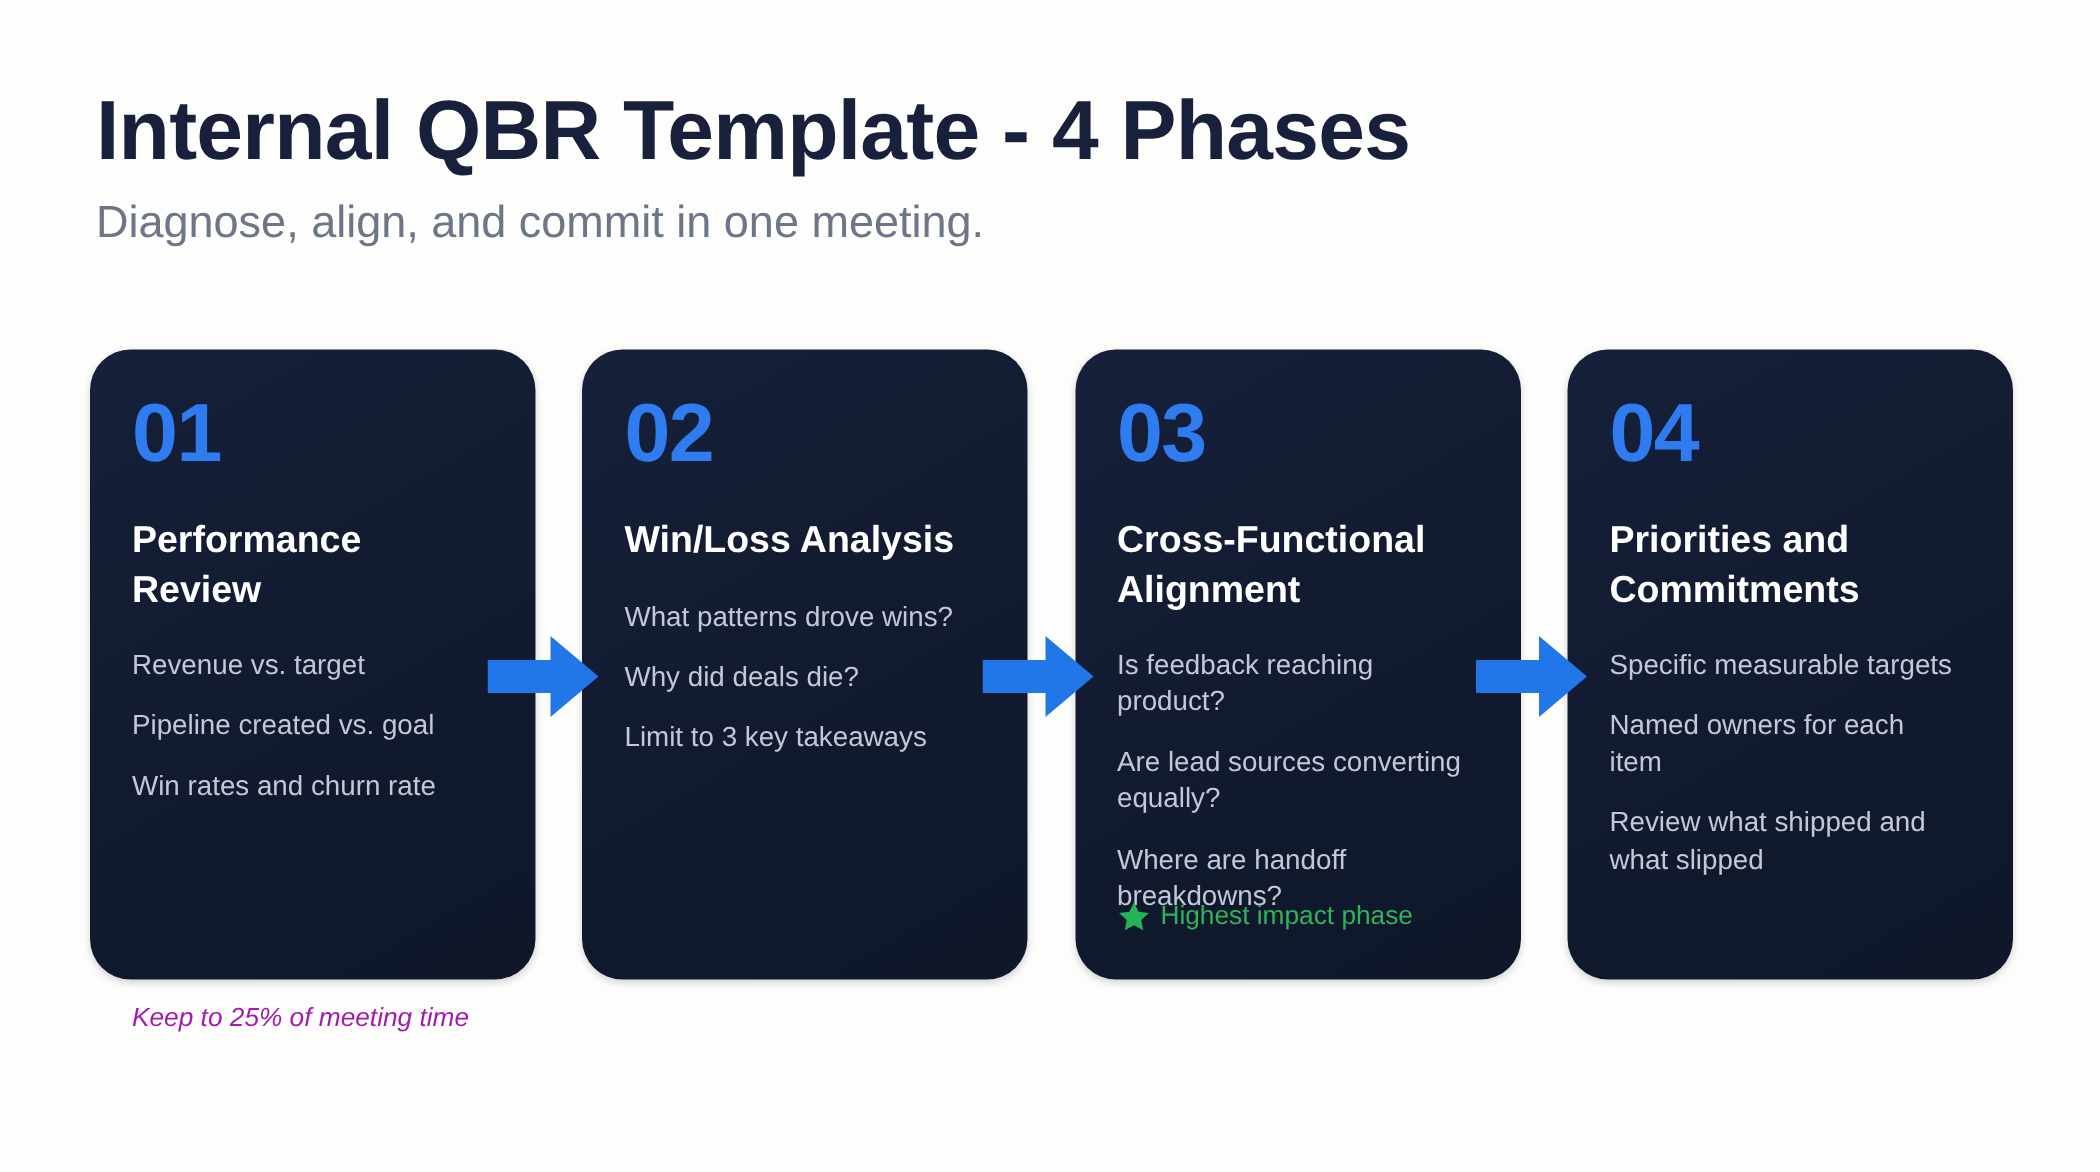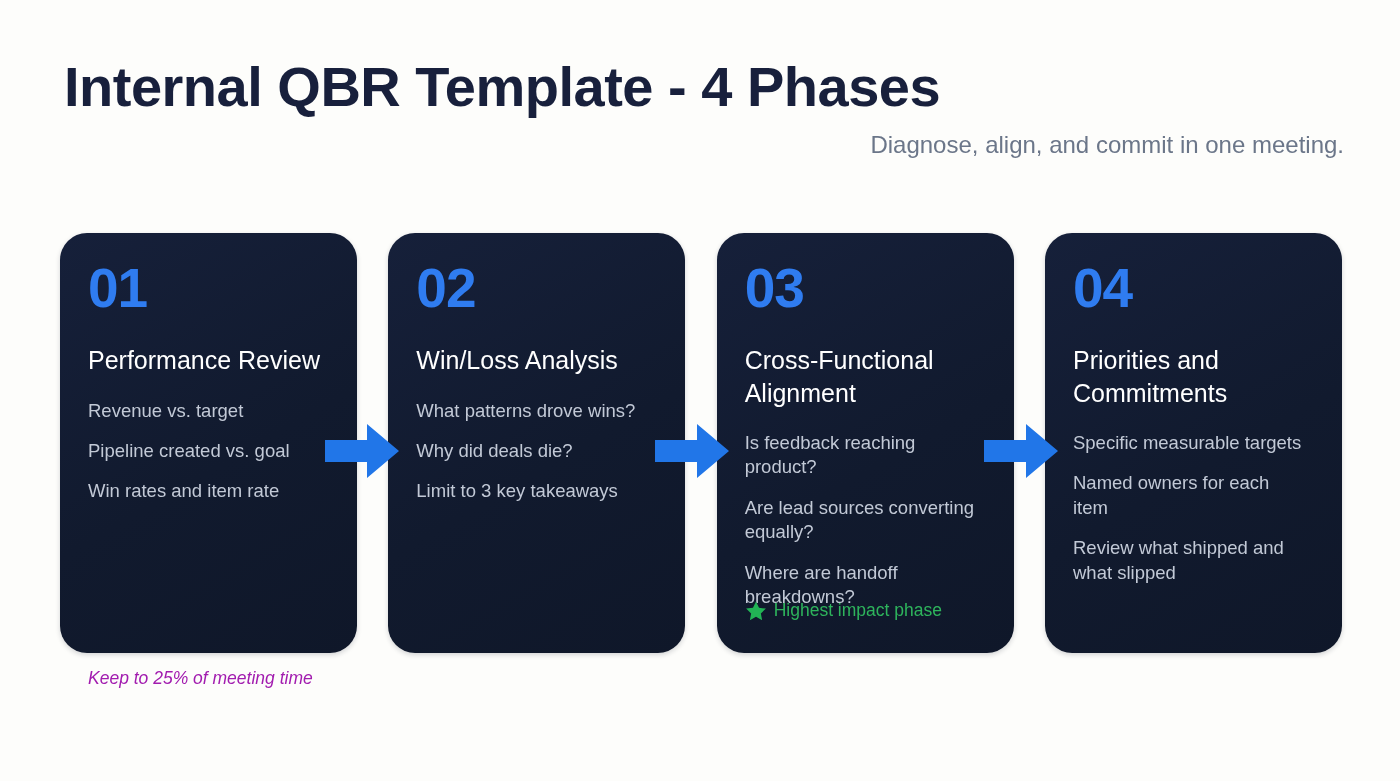--- a/index.html
+++ b/index.html
@@ -28,27 +28,26 @@
   .title {
     font-size: 56px;
     font-weight: bold;
     color: #18203c;
     letter-spacing: -0.5px;
     line-height: 1.12;
     margin: 0;
     white-space: nowrap;
   }
   .subtitle {
-    font-size: 24px;
+    font-size: 30px;
     font-weight: normal;
     color: #6b7689;
     line-height: 1.2;
     margin: 12px 0 0 0;
     white-space: nowrap;
-    text-align: right;
   }
 
   .cards {
     position: absolute;
     left: 60px;
     top: 233px;
     width: 1282px;
     height: 420px;
     display: flex;
     flex-direction: row;
@@ -69,21 +68,21 @@
     font-size: 55px;
     font-weight: bold;
     color: #2f7cf0;
     line-height: 1;
     letter-spacing: -1px;
     margin: 0 0 0 0;
     padding-top: 2px;
   }
   .card-title {
     font-size: 25px;
-    font-weight: normal;
+    font-weight: bold;
     color: #ffffff;
     line-height: 1.3;
     margin: 28px 0 0 0;
     max-width: 240px;
   }
   .bullets {
     margin: 22px 0 0 0;
     padding: 0;
     list-style: none;
   }
@@ -152,21 +151,21 @@
   </div>
 
   <div class="cards">
 
     <div class="card">
       <div class="card-number">01</div>
       <div class="card-title">Performance Review</div>
       <ul class="bullets">
         <li class="bullet">Revenue vs. target</li>
         <li class="bullet">Pipeline created vs. goal</li>
-        <li class="bullet">Win rates and item rate</li>
+        <li class="bullet">Win rates and churn rate</li>
       </ul>
     </div>
 
     <div class="card">
       <div class="card-number">02</div>
       <div class="card-title">Win/Loss Analysis</div>
       <ul class="bullets">
         <li class="bullet">What patterns drove wins?</li>
         <li class="bullet">Why did deals die?</li>
         <li class="bullet">Limit to 3 key takeaways</li>

